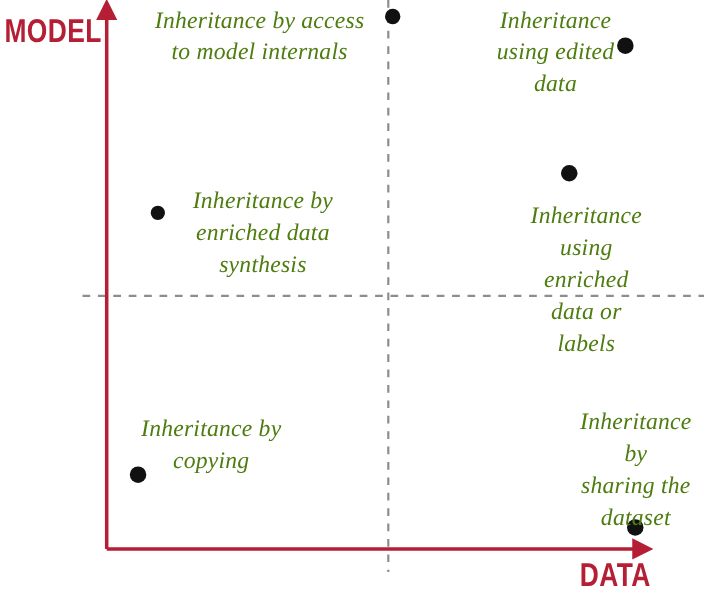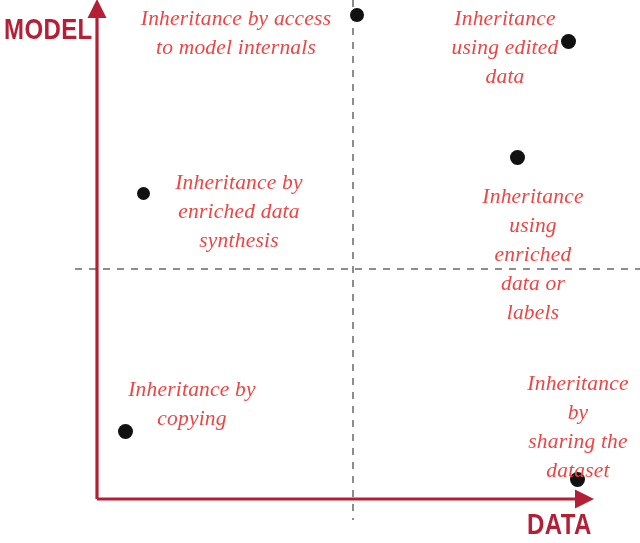--- a/index.html
+++ b/index.html
@@ -48,21 +48,21 @@
     border-radius: 50%;
   }
 
   
   .item-label {
     position: absolute;
     font-family: "Liberation Serif", serif;
     font-style: italic;
     font-size: 21.5px;
     line-height: 29px;
-    color: #ef4444;
+    color: #4d7c0f;
     text-align: center;
     white-space: pre-line;
     letter-spacing: 0.2px;
     transform: translateX(-50%);
   }
 </style>
 </head>
 <body>
 
 <div id="canvas">

